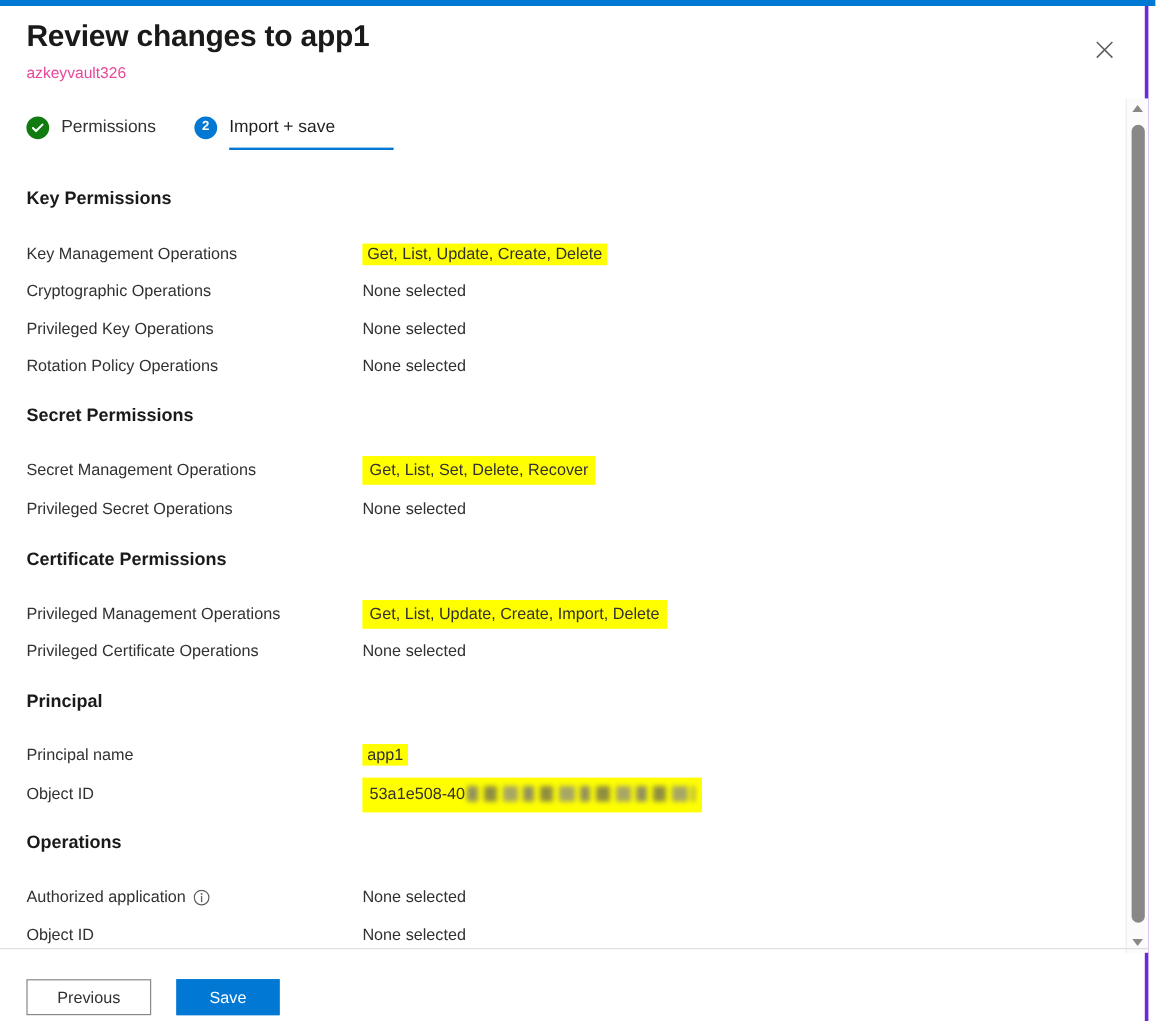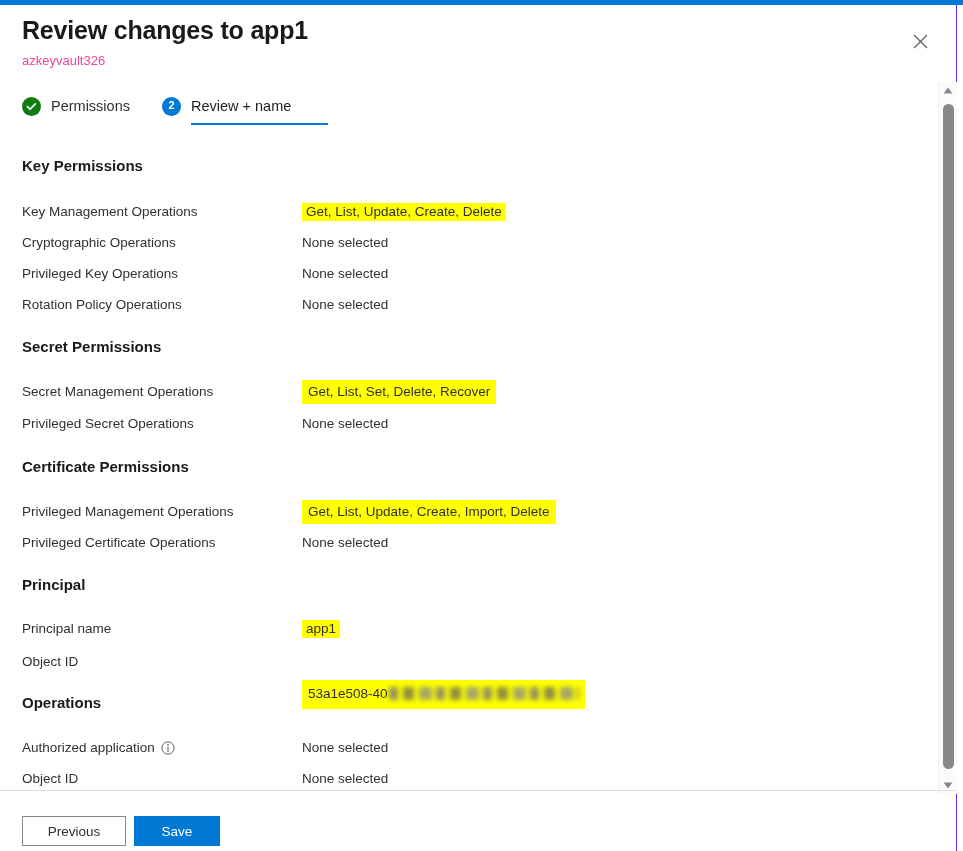--- a/index.html
+++ b/index.html
@@ -24,21 +24,21 @@
     height: 5px;
     background: #0078d4;
   }
 
   
   .blade {
     position: absolute;
     top: 5px; left: 0;
     width: 957px;
     height: 846px;
-    border-right: 1px solid #6d28d9;
+    border-right: 3px solid #6d28d9;
     box-sizing: border-box;
     background: #ffffff;
   }
 
   
   .header {
     position: absolute;
     top: 0; left: 0;
     width: 957px;
   }
@@ -197,21 +197,20 @@
     position: absolute;
     left: 302px;
     top: -3px;
     background: #ffff00;
     padding: 4px 6px 6px 6px;
     font-size: 13.5px;
     line-height: 19px;
     white-space: nowrap;
     display: flex;
     align-items: center;
-    margin-top: 32px;
   }
   .redacted-blur {
     display: inline-block;
     height: 13px;
     width: 190px;
     margin-left: 1px;
     background:
       repeating-linear-gradient(90deg,
         rgba(120,118,116,0.80) 0px,
         rgba(120,118,116,0.80) 9px,
@@ -295,21 +294,21 @@
   }
   .btn-secondary {
     background: #ffffff;
     border: 1px solid #8a8886;
     color: #323130;
   }
   .btn-primary {
     background: #0078d4;
     border: 1px solid #0078d4;
     color: #ffffff;
-    margin-left: 8px;
+    margin-left: 21px;
     min-width: 86px;
   }
 </style>
 </head>
 <body>
 
 <div class="top-accent"></div>
 
 <div class="blade">
 
@@ -329,21 +328,21 @@
     <div class="tab">
       <span class="tab-marker done">
         <svg width="11" height="11" viewBox="0 0 12 12">
           <path d="M1.6 6.2 L4.4 9 L10.2 3.1" stroke="#ffffff" stroke-width="1.9" fill="none" stroke-linecap="round" stroke-linejoin="round"></path>
         </svg>
       </span>
       <span class="tab-label">Permissions</span>
     </div>
     <div class="tab active">
       <span class="tab-marker num">2</span>
-      <span class="tab-label">Review + name</span>
+      <span class="tab-label">Import + save</span>
       <span class="tab-underline"></span>
     </div>
   </div>
 
   <div class="content">
     <div class="content-inner">
 
       <div class="section-title" style="top:31px">Key Permissions</div>
 
       <div class="row" style="top:75px">

